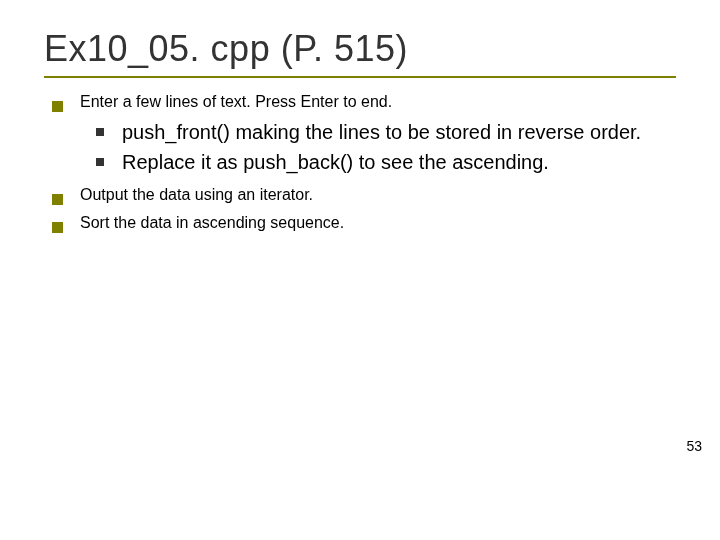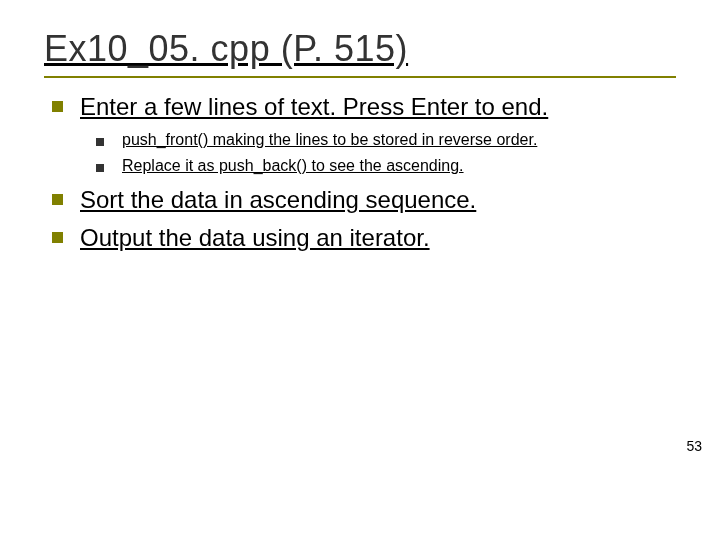--- a/index.html
+++ b/index.html
@@ -11,54 +11,53 @@
     font-family: Verdana, Geneva, sans-serif;
     color: #000000;
     overflow: hidden;
   }
   .slide {
     position: relative;
     width: 720px;
     height: 468px;
     box-sizing: border-box;
     padding: 28px 44px 12px 44px;
-    text-decoration: underline;
   }
   .title {
     font-size: 36px;
     color: #333333;
     font-weight: normal;
     margin: 0 0 6px 0;
     letter-spacing: 0.5px;
   }
   .rule {
     border: none;
     border-top: 2px solid #808000;
     margin: 0 0 14px 0;
   }
   .lvl1 {
     margin: 4px 0 8px 0;
     padding-left: 36px;
-    font-size: 24px;
+    font-size: 16px;
     line-height: 1.25;
     position: relative;
   }
   .lvl1::before {
     content: "";
     position: absolute;
     left: 8px;
     top: 9px;
     width: 11px;
     height: 11px;
     background: #808000;
   }
   .lvl2 {
     margin: 6px 0 6px 0;
     padding-left: 78px;
-    font-size: 16px;
+    font-size: 20px;
     line-height: 1.22;
     position: relative;
   }
   .lvl2::before {
     content: "";
     position: absolute;
     left: 52px;
     top: 8px;
     width: 8px;
     height: 8px;
@@ -88,21 +87,21 @@
   <div class="lvl2-group">
     <div class="lvl2">
       <span>push_front() making the lines to be stored in reverse order.</span>
     </div>
     <div class="lvl2">
       <span>Replace it as push_back() to see the ascending.</span>
     </div>
   </div>
 
   <div class="lvl1">
-    <span>Sort the data in ascending sequence.</span>
+    <span>Output the data using an iterator.</span>
   </div>
 
   <div class="lvl1">
-    <span>Output the data using an iterator.</span>
+    <span>Sort the data in ascending sequence.</span>
   </div>
 
   <div class="page-num">53</div>
 </div>
 
 </body></html>

